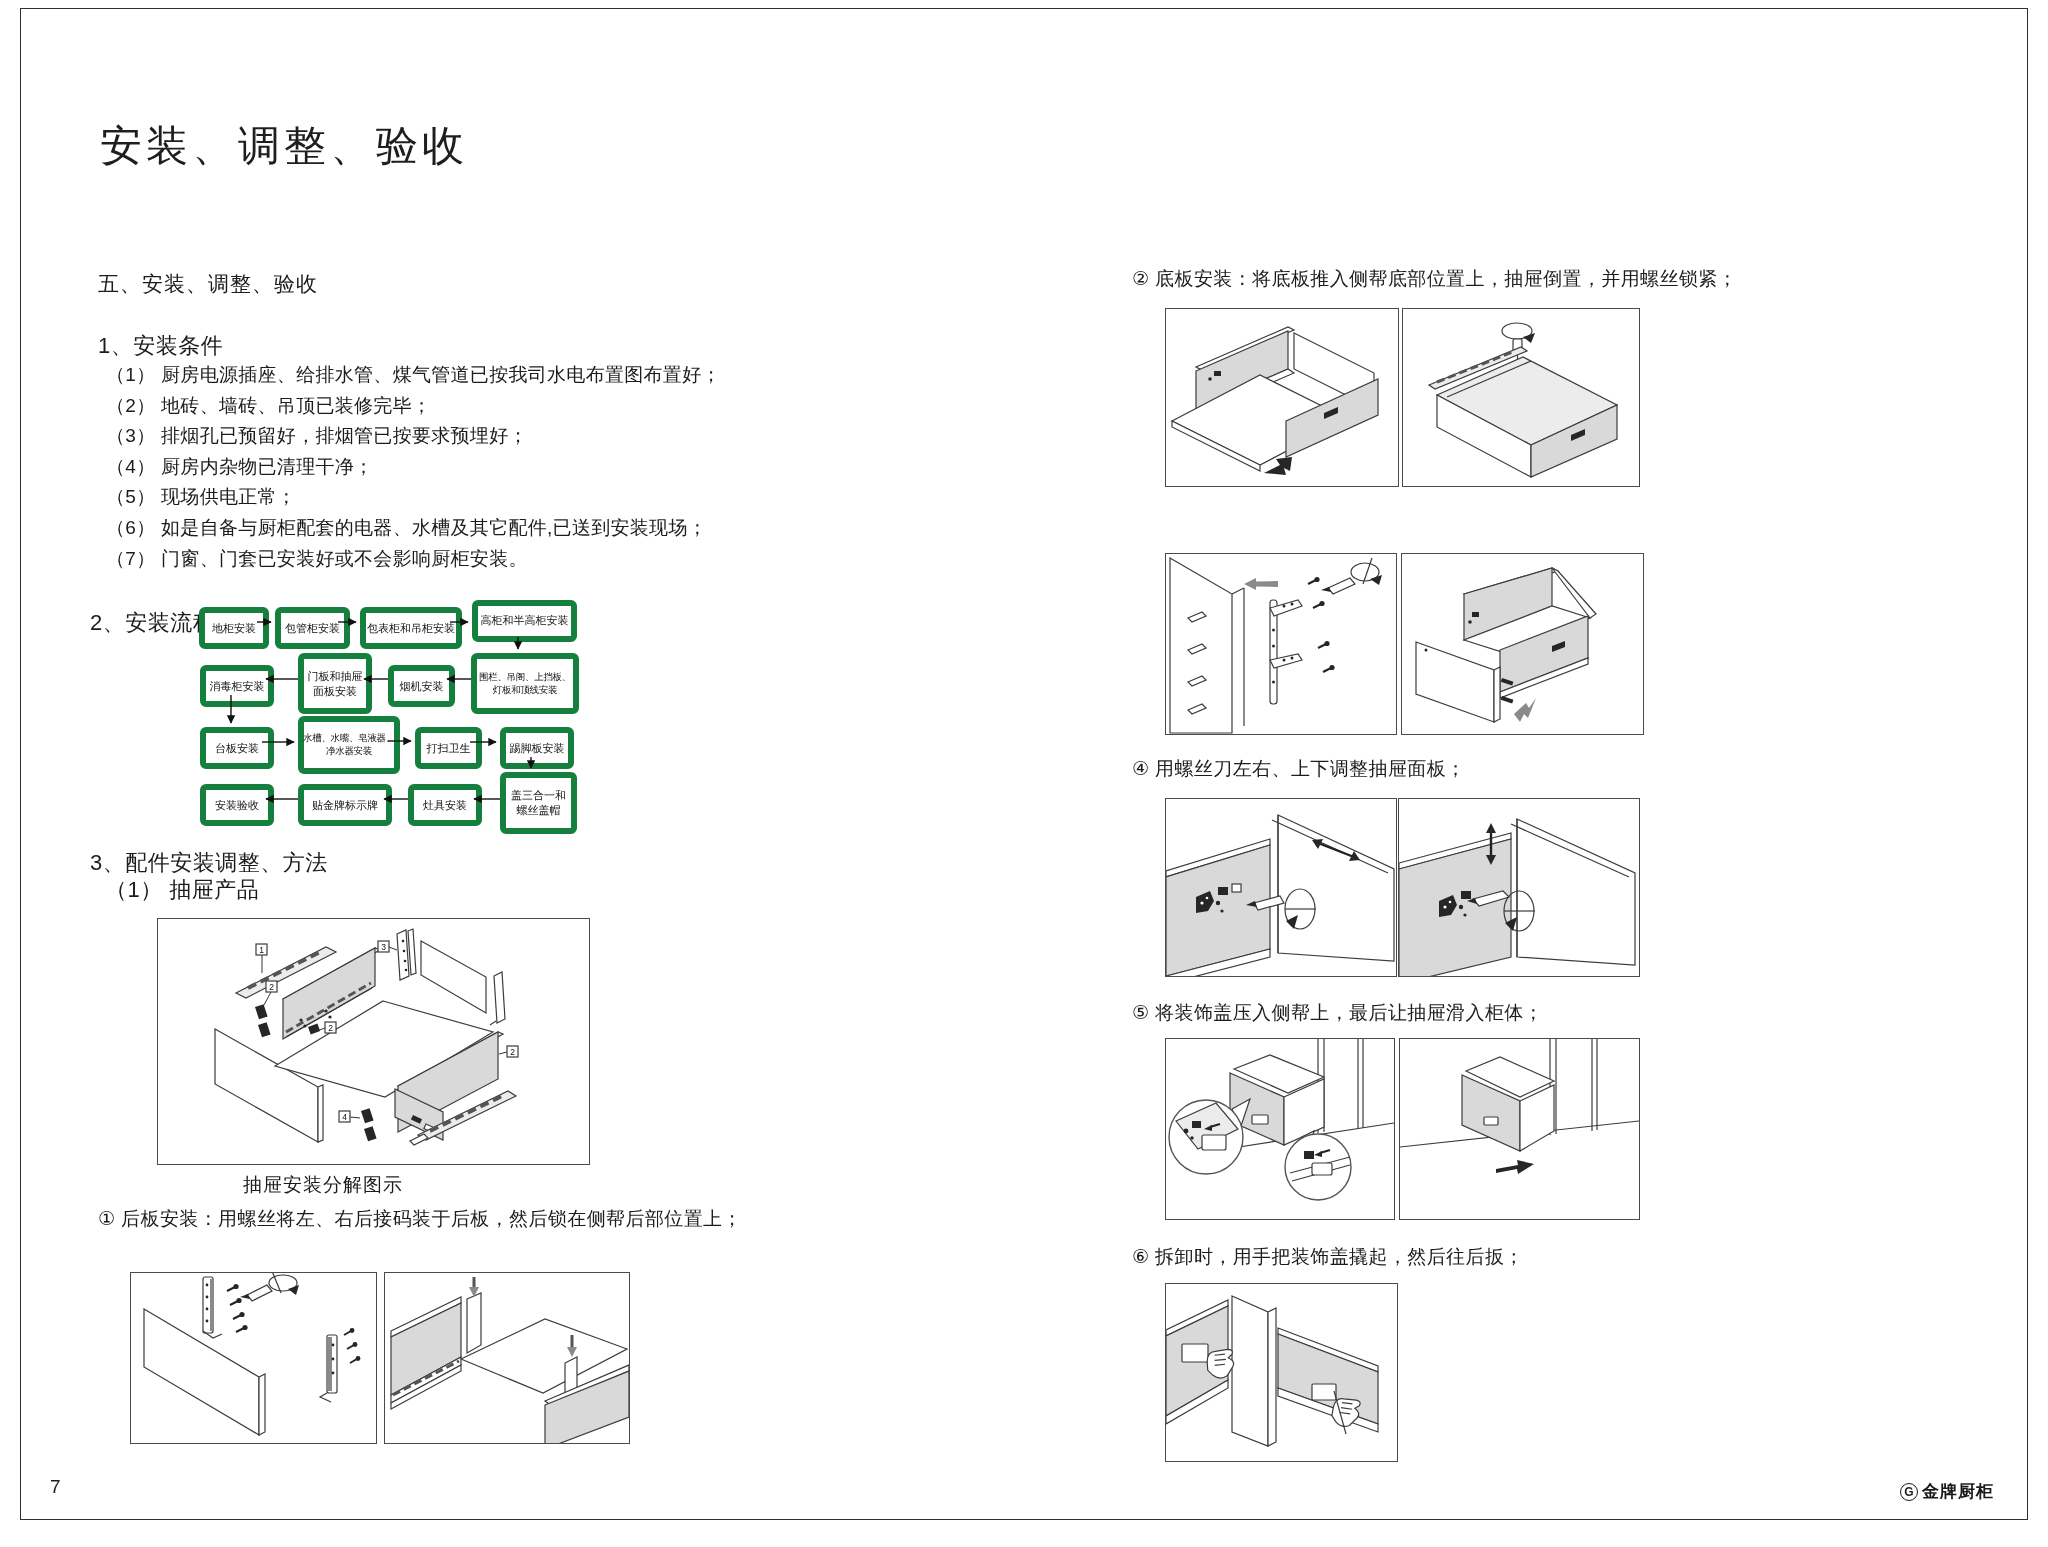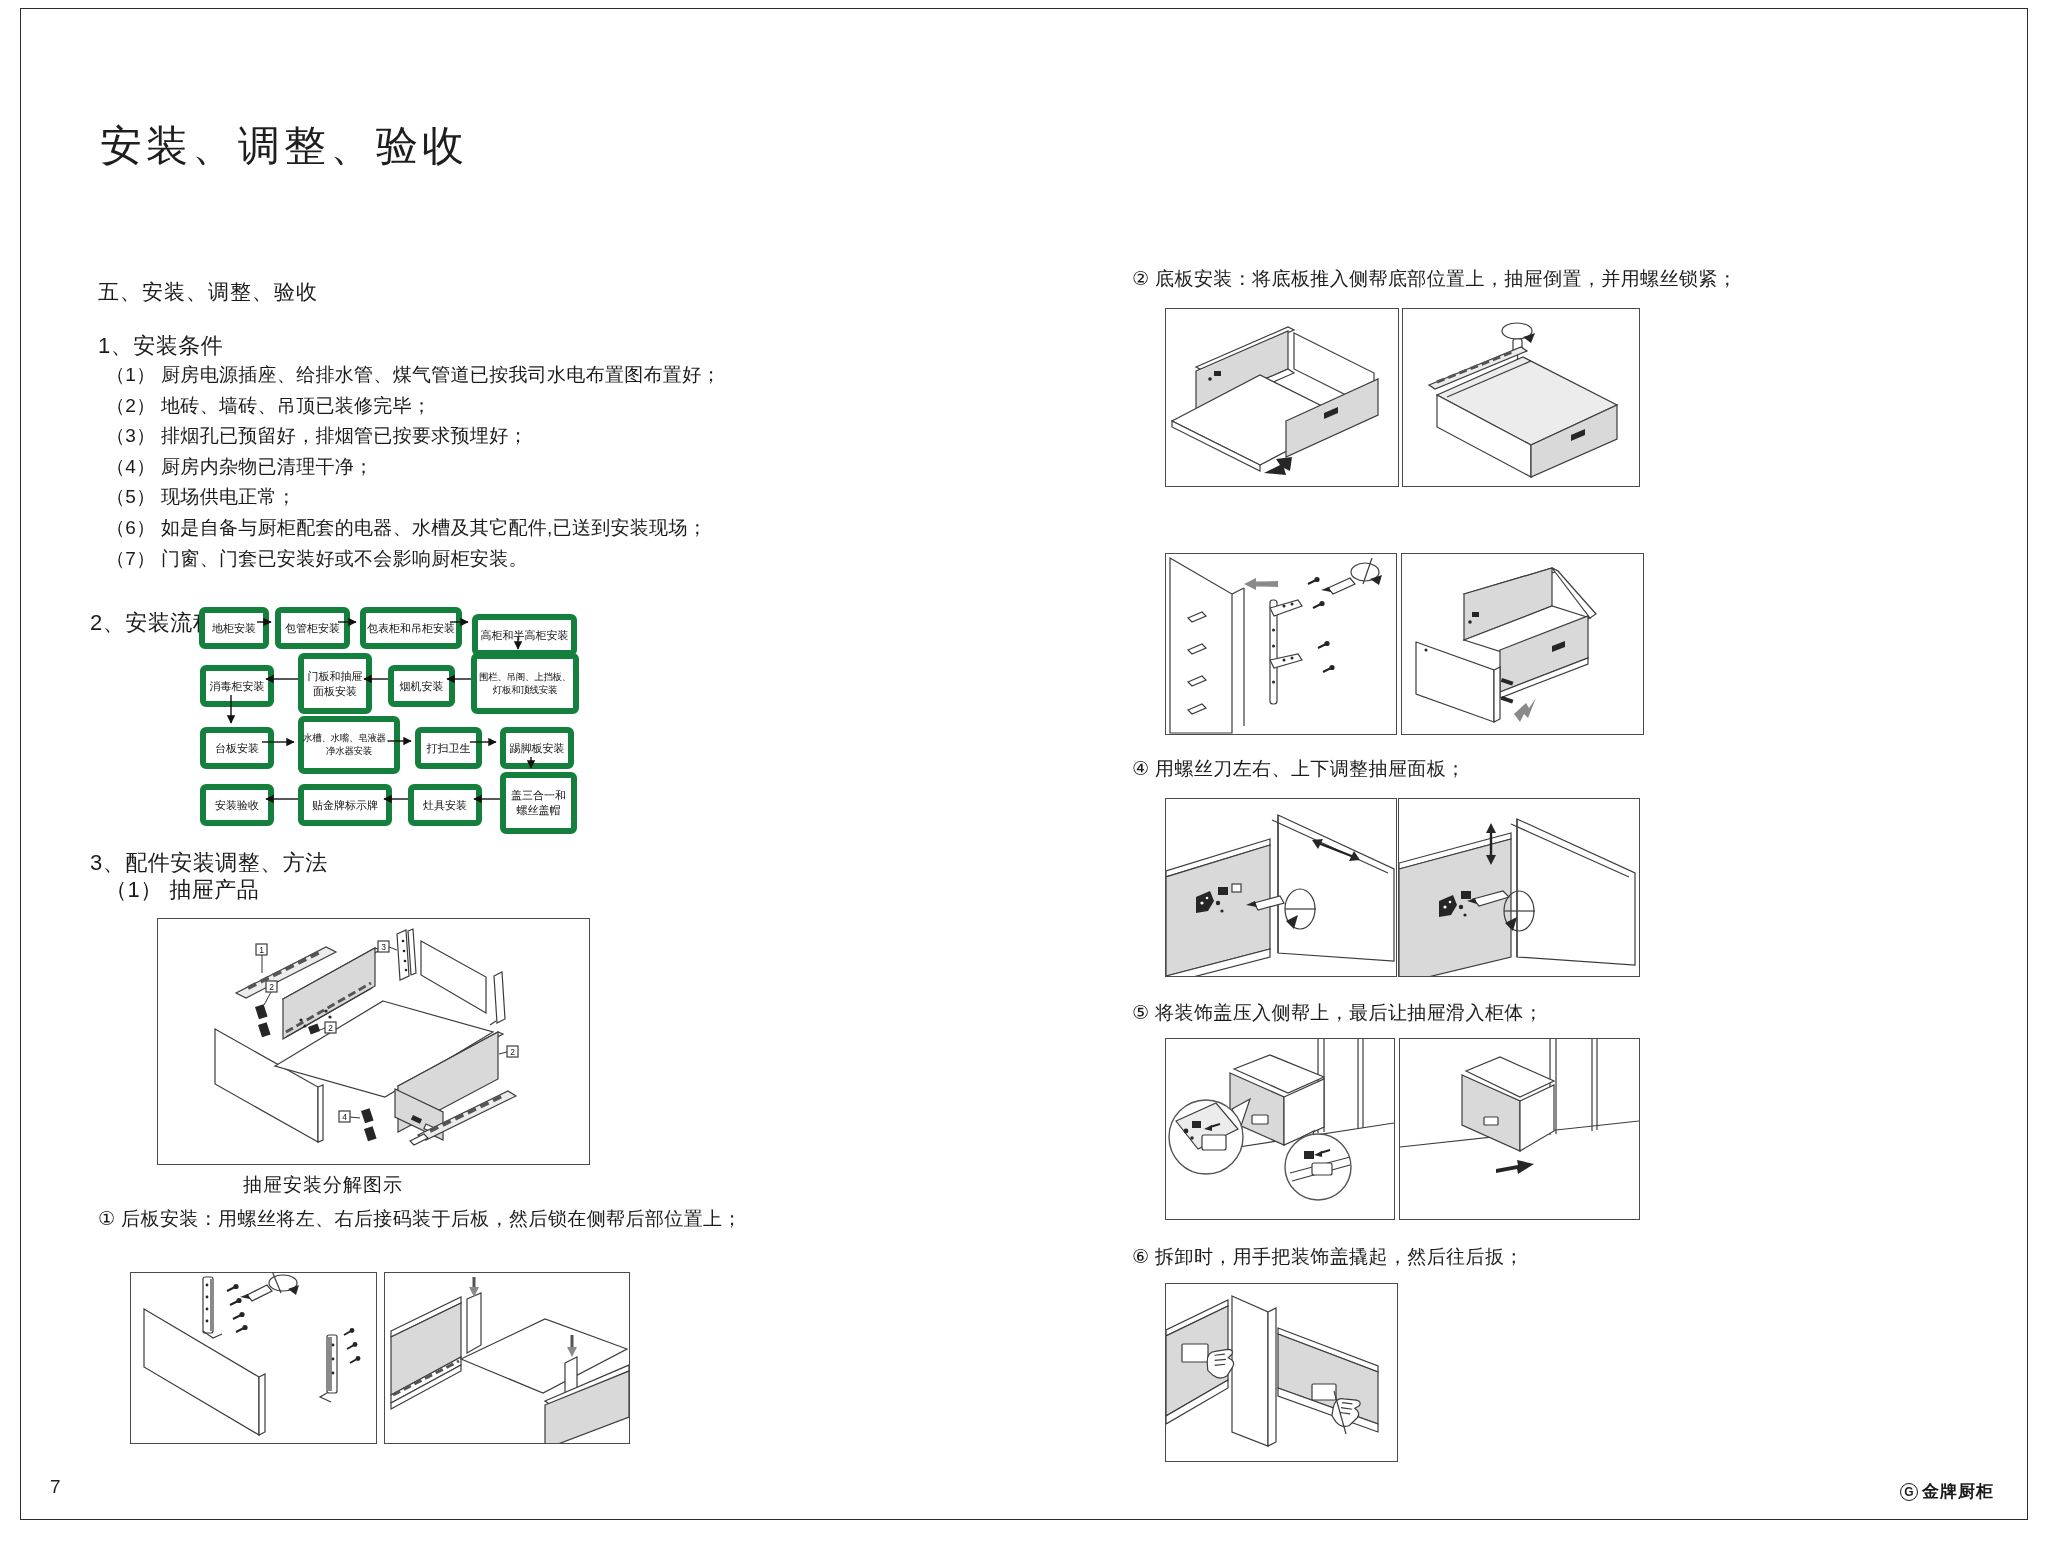--- a/index.html
+++ b/index.html
@@ -2,21 +2,21 @@
 <html><head>
 <meta charset="utf-8">
 <style>
   html,body{margin:0;padding:0;background:#fff;}
   .page{position:relative;width:2048px;height:1547px;background:#fff;overflow:hidden;
         font-family:"Liberation Sans","DejaVu Sans",sans-serif;color:#1c1c1c;}
   .abs{position:absolute;}
   .page-border{position:absolute;left:20px;top:8px;width:2006px;height:1510px;
                border:1.5px solid #2e2e2e;}
   .title{font-size:42px;font-weight:500;letter-spacing:4px;color:#1e1e1e;}
-  .h2{font-size:21px;letter-spacing:1px;margin-top:8px;}
+  .h2{font-size:21px;letter-spacing:1px;}
   .h3{font-size:22px;letter-spacing:0.5px;}
   .list-item{font-size:19px;line-height:30.6px;letter-spacing:0.3px;white-space:nowrap;}
   .step{font-size:19px;letter-spacing:0.4px;white-space:nowrap;}
   .caption{font-size:19px;letter-spacing:1px;}
   .figbox{position:absolute;border:1.3px solid #4a4a4a;background:#fff;}
   .flow-node{position:absolute;border:6px solid #15803d;border-radius:6px;background:#fff;
              display:flex;align-items:center;justify-content:center;text-align:center;
              font-size:11px;line-height:1.35;white-space:pre;color:#111;}
   .flow-node.wide{font-size:9.5px;letter-spacing:-0.3px;}
   .footer-num{font-size:19px;}
@@ -53,21 +53,21 @@
     <div class="list-item">（5） 现场供电正常；</div>
     <div class="list-item">（6） 如是自备与厨柜配套的电器、水槽及其它配件,已送到安装现场；</div>
     <div class="list-item">（7） 门窗、门套已安装好或不会影响厨柜安装。</div>
   </div>
 
   <div class="abs h3" style="left:90px;top:608px;">2、安装流程</div>
   <div class="abs" style="left:195px;top:600px;width:380px;height:230px;">
     <div class="flow-node" style="left:4px;top:7px;width:58px;height:30px;">地柜安装</div>
     <div class="flow-node" style="left:80px;top:7px;width:63px;height:30px;">包管柜安装</div>
     <div class="flow-node" style="left:165px;top:7px;width:90px;height:30px;">包表柜和吊柜安装</div>
-    <div class="flow-node" style="left:277px;top:14px;width:93px;height:30px;">高柜和半高柜安装</div>
+    <div class="flow-node" style="left:277px;top:0;width:93px;height:30px;font-family:Liberation Mono, monospace;">高柜和半高柜安装</div>
     <div class="flow-node wide" style="left:276px;top:53px;width:96px;height:49px;">围栏、吊阁、上挡板、
 灯板和顶线安装</div>
     <div class="flow-node" style="left:193px;top:65px;width:55px;height:30px;">烟机安装</div>
     <div class="flow-node" style="left:103px;top:53px;width:62px;height:49px;">门板和抽屉
 面板安装</div>
     <div class="flow-node" style="left:5px;top:65px;width:62px;height:30px;">消毒柜安装</div>
     <div class="flow-node" style="left:5px;top:127px;width:62px;height:30px;">台板安装</div>
     <div class="flow-node wide" style="left:103px;top:116px;width:90px;height:46px;">水槽、水嘴、皂液器、
 净水器安装</div>
     <div class="flow-node" style="left:220px;top:127px;width:55px;height:30px;">打扫卫生</div>

